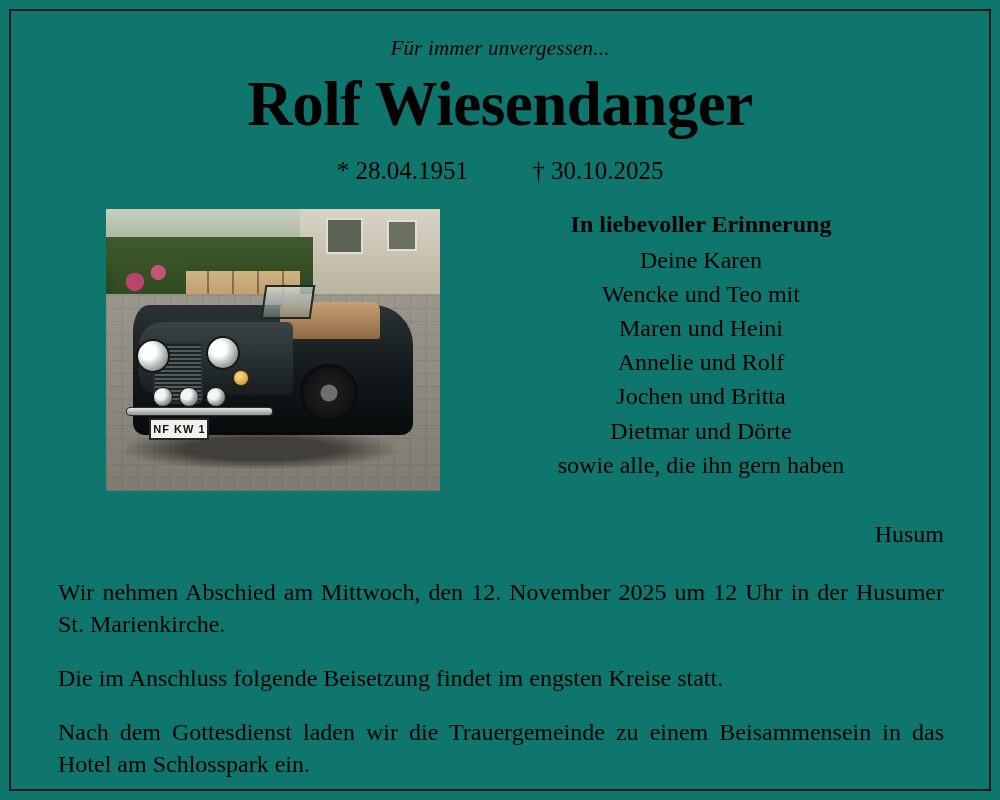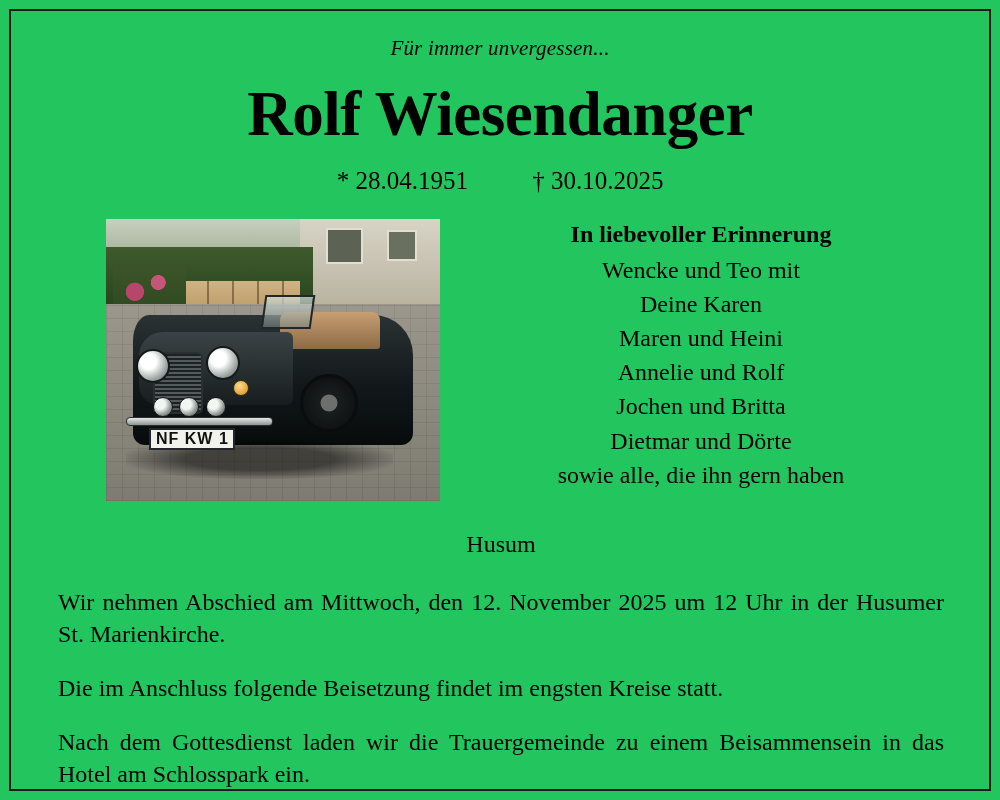--- a/index.html
+++ b/index.html
@@ -12,21 +12,21 @@
     height: 800px;
     font-family: "Liberation Serif", "DejaVu Serif", serif;
     color: #000000;
     overflow: hidden;
   }
   .page {
     position: relative;
     width: 1000px;
     height: 800px;
     box-sizing: border-box;
-    background: #22c55e;
+    background: #0f766e;
   }
   .border-outer {
     position: absolute;
     left: 9px;
     top: 9px;
     right: 9px;
     bottom: 9px;
     border: 2px solid #1a1a1a;
     box-sizing: border-box;
   }
@@ -44,21 +44,21 @@
     font-style: italic;
     font-size: 21px;
     letter-spacing: 0.2px;
     margin-top: 14px;
   }
   .name {
     text-align: center;
     font-weight: bold;
     font-size: 63px;
     line-height: 1.05;
-    margin-top: 20px;
+    margin-top: 10px;
     letter-spacing: -0.5px;
   }
   .dates {
     text-align: center;
     font-size: 25px;
     margin-top: 20px;
   }
   .dates .birth {
     display: inline-block;
     margin-right: 58px;
@@ -221,26 +221,26 @@
     position: absolute;
     left: 6%; top: 70%; width: 44%; height: 9px;
     background: linear-gradient(180deg, #e4e8e6, #8e9492);
     border-radius: 4px;
     border: 1px solid #2b2f30;
     box-sizing: border-box;
   }
   .ph-plate {
     position: absolute;
     left: 13%; top: 74%;
-    width: 86px; height: 22px;
+    width: 60px; height: 22px;
     background: #f2f2ec;
     border: 2px solid #23262a;
     box-sizing: border-box;
     font-family: "Liberation Sans", sans-serif;
-    font-size: 16px;
+    font-size: 11px;
     font-weight: bold;
     letter-spacing: 1px;
     color: #111;
     text-align: center;
     line-height: 18px;
   }
   .ph-shadow {
     position: absolute;
     left: 6%; top: 78%; width: 80%; height: 14%;
     background: radial-gradient(ellipse at 50% 50%, rgba(0,0,0,0.5) 0 40%, rgba(0,0,0,0) 75%);
@@ -269,21 +269,21 @@
     padding-right: 34px;
   }
   .lower p {
     font-size: 24px;
     line-height: 1.33;
     margin: 0 0 22px 0;
     text-align: justify;
     text-justify: inter-word;
   }
   .lower p.city {
-    text-align: center;
+    text-align: right;
     margin-bottom: 26px;
   }
   .lower p.last {
     margin-bottom: 0;
   }
 </style>
 </head>
 <body>
 
 <div class="page">
@@ -330,22 +330,22 @@
           <div class="ph-lamp-small s3"></div>
           <div class="ph-indicator"></div>
           <div class="ph-bumper"></div>
           <div class="ph-shadow"></div>
           <div class="ph-plate">NF KW 1</div>
         </div>
       </div>
 
       <div class="tribute">
         <div class="heading">In liebevoller Erinnerung</div>
+        <div class="line">Deine Karen</div>
         <div class="line">Wencke und Teo mit</div>
-        <div class="line">Deine Karen</div>
         <div class="line">Maren und Heini</div>
         <div class="line">Annelie und Rolf</div>
         <div class="line">Jochen und Britta</div>
         <div class="line">Dietmar und Dörte</div>
         <div class="line">sowie alle, die ihn gern haben</div>
       </div>
 
     </div>
 
     <div class="lower">

